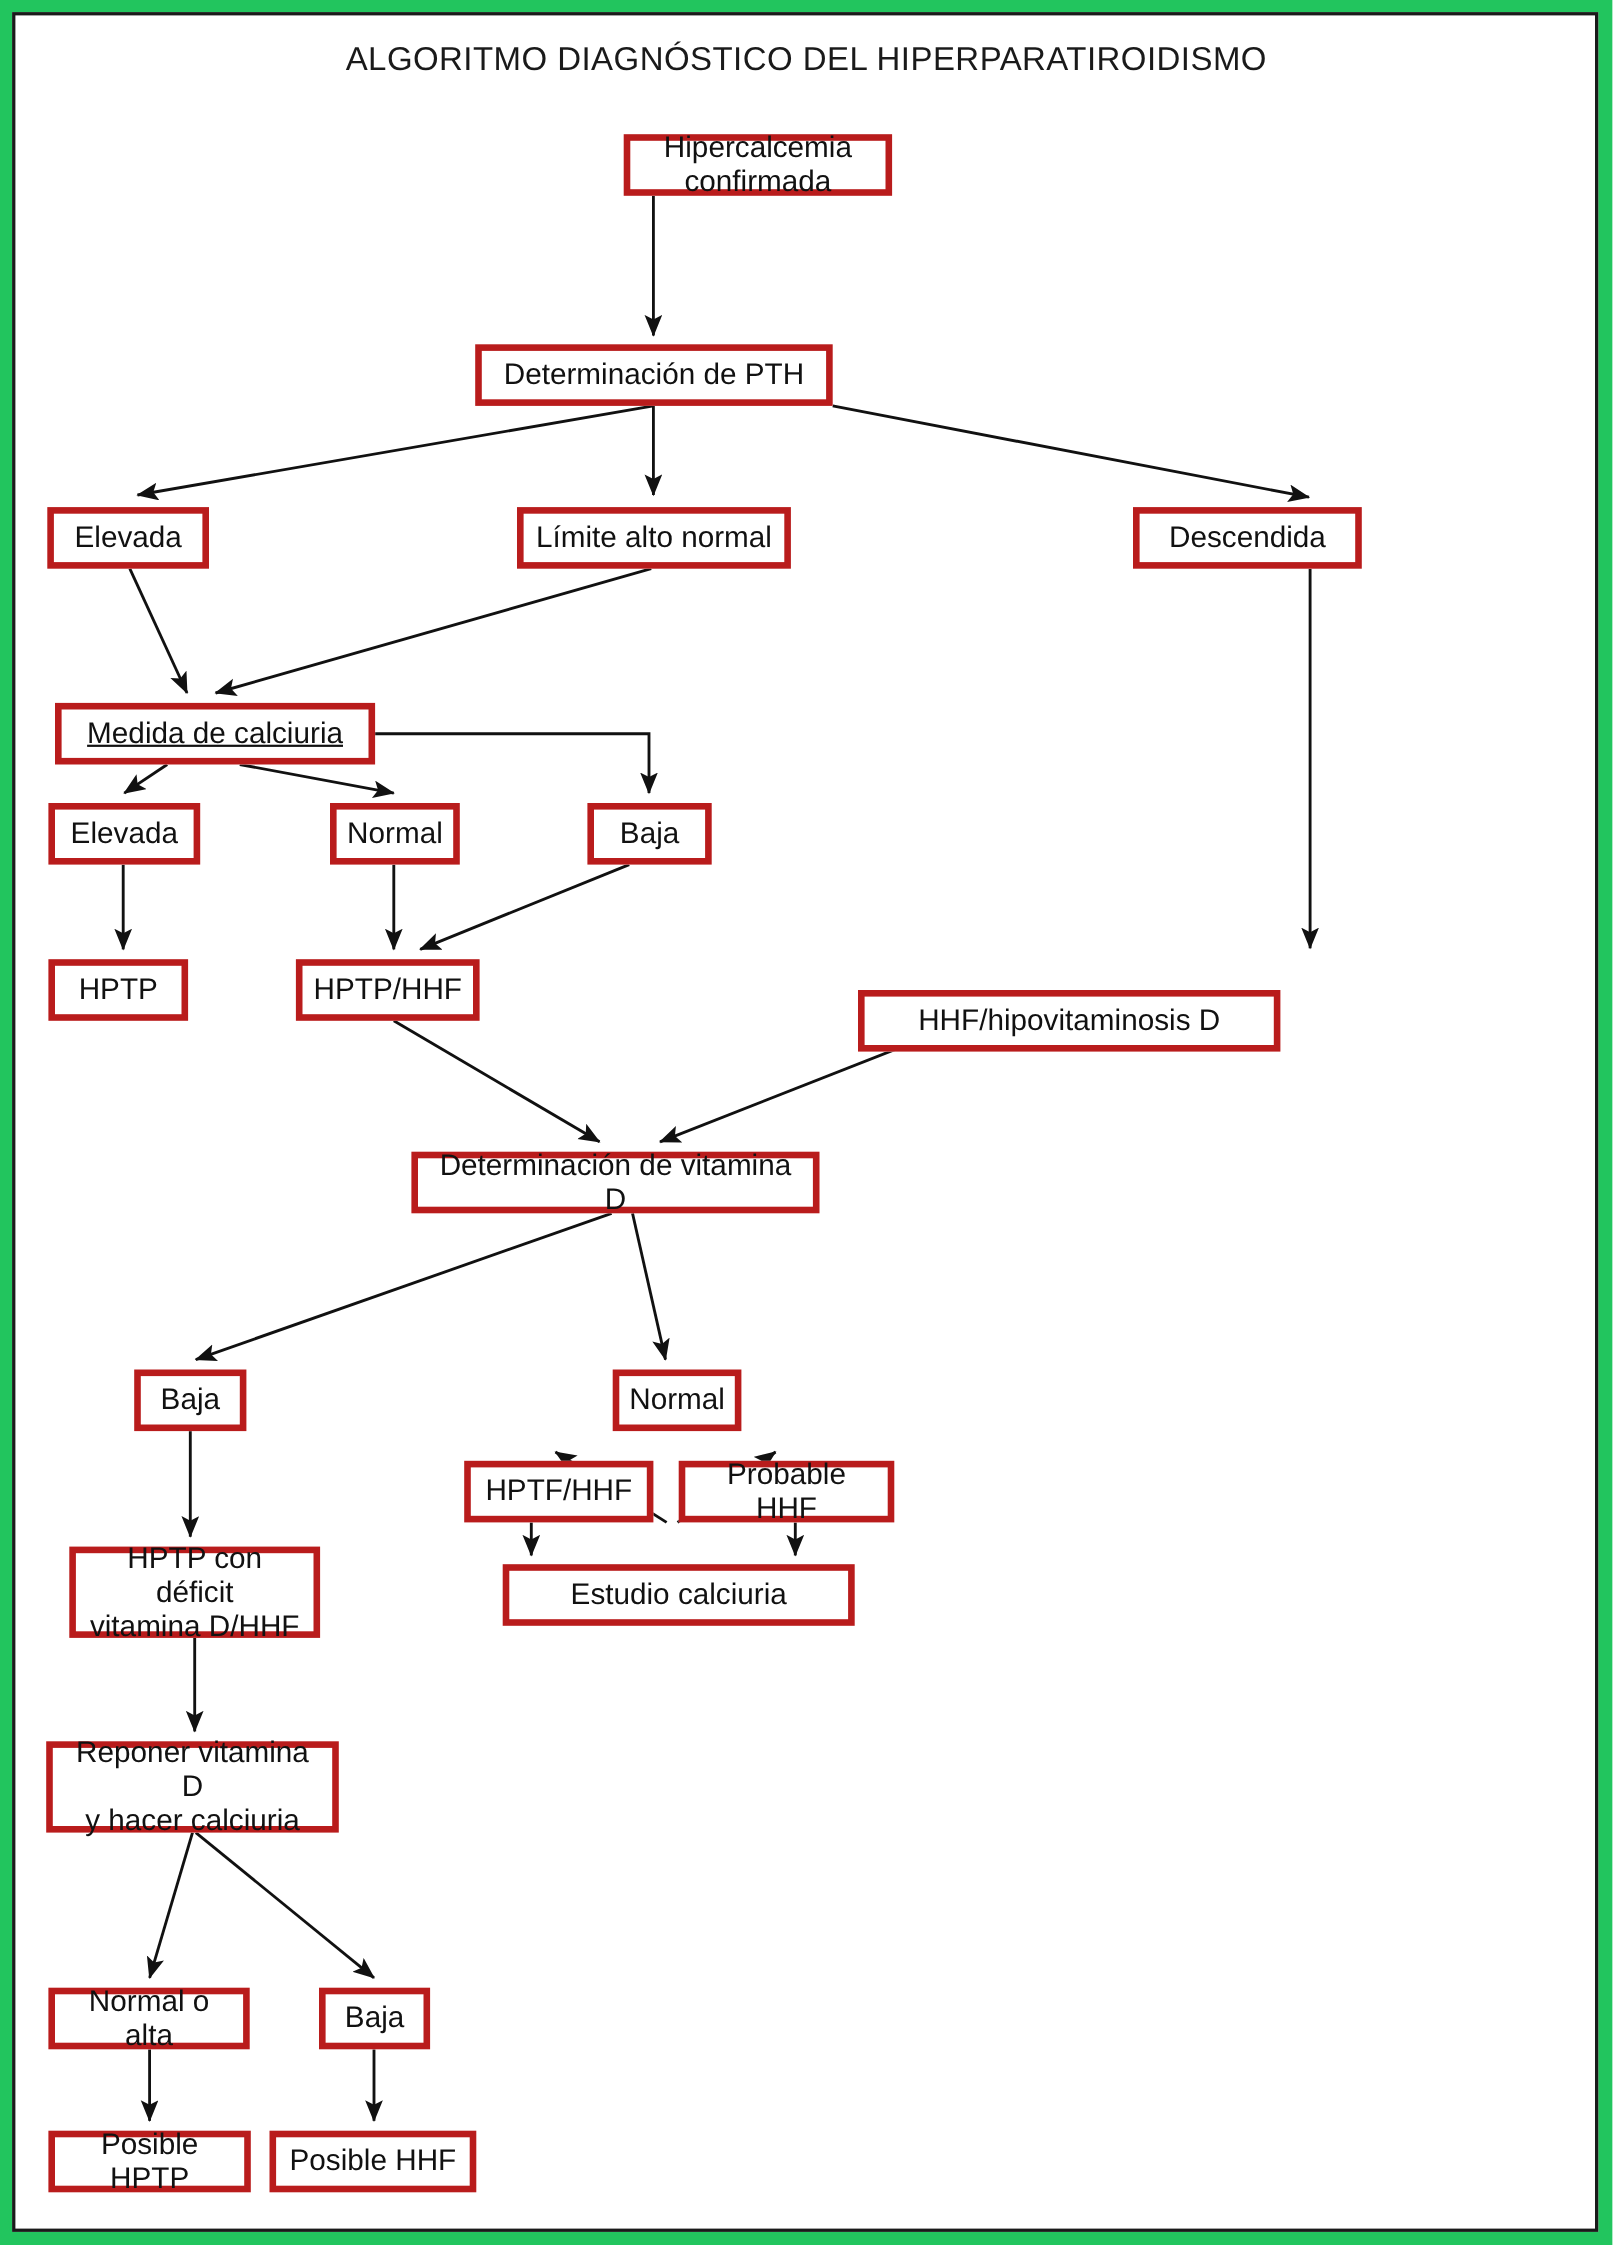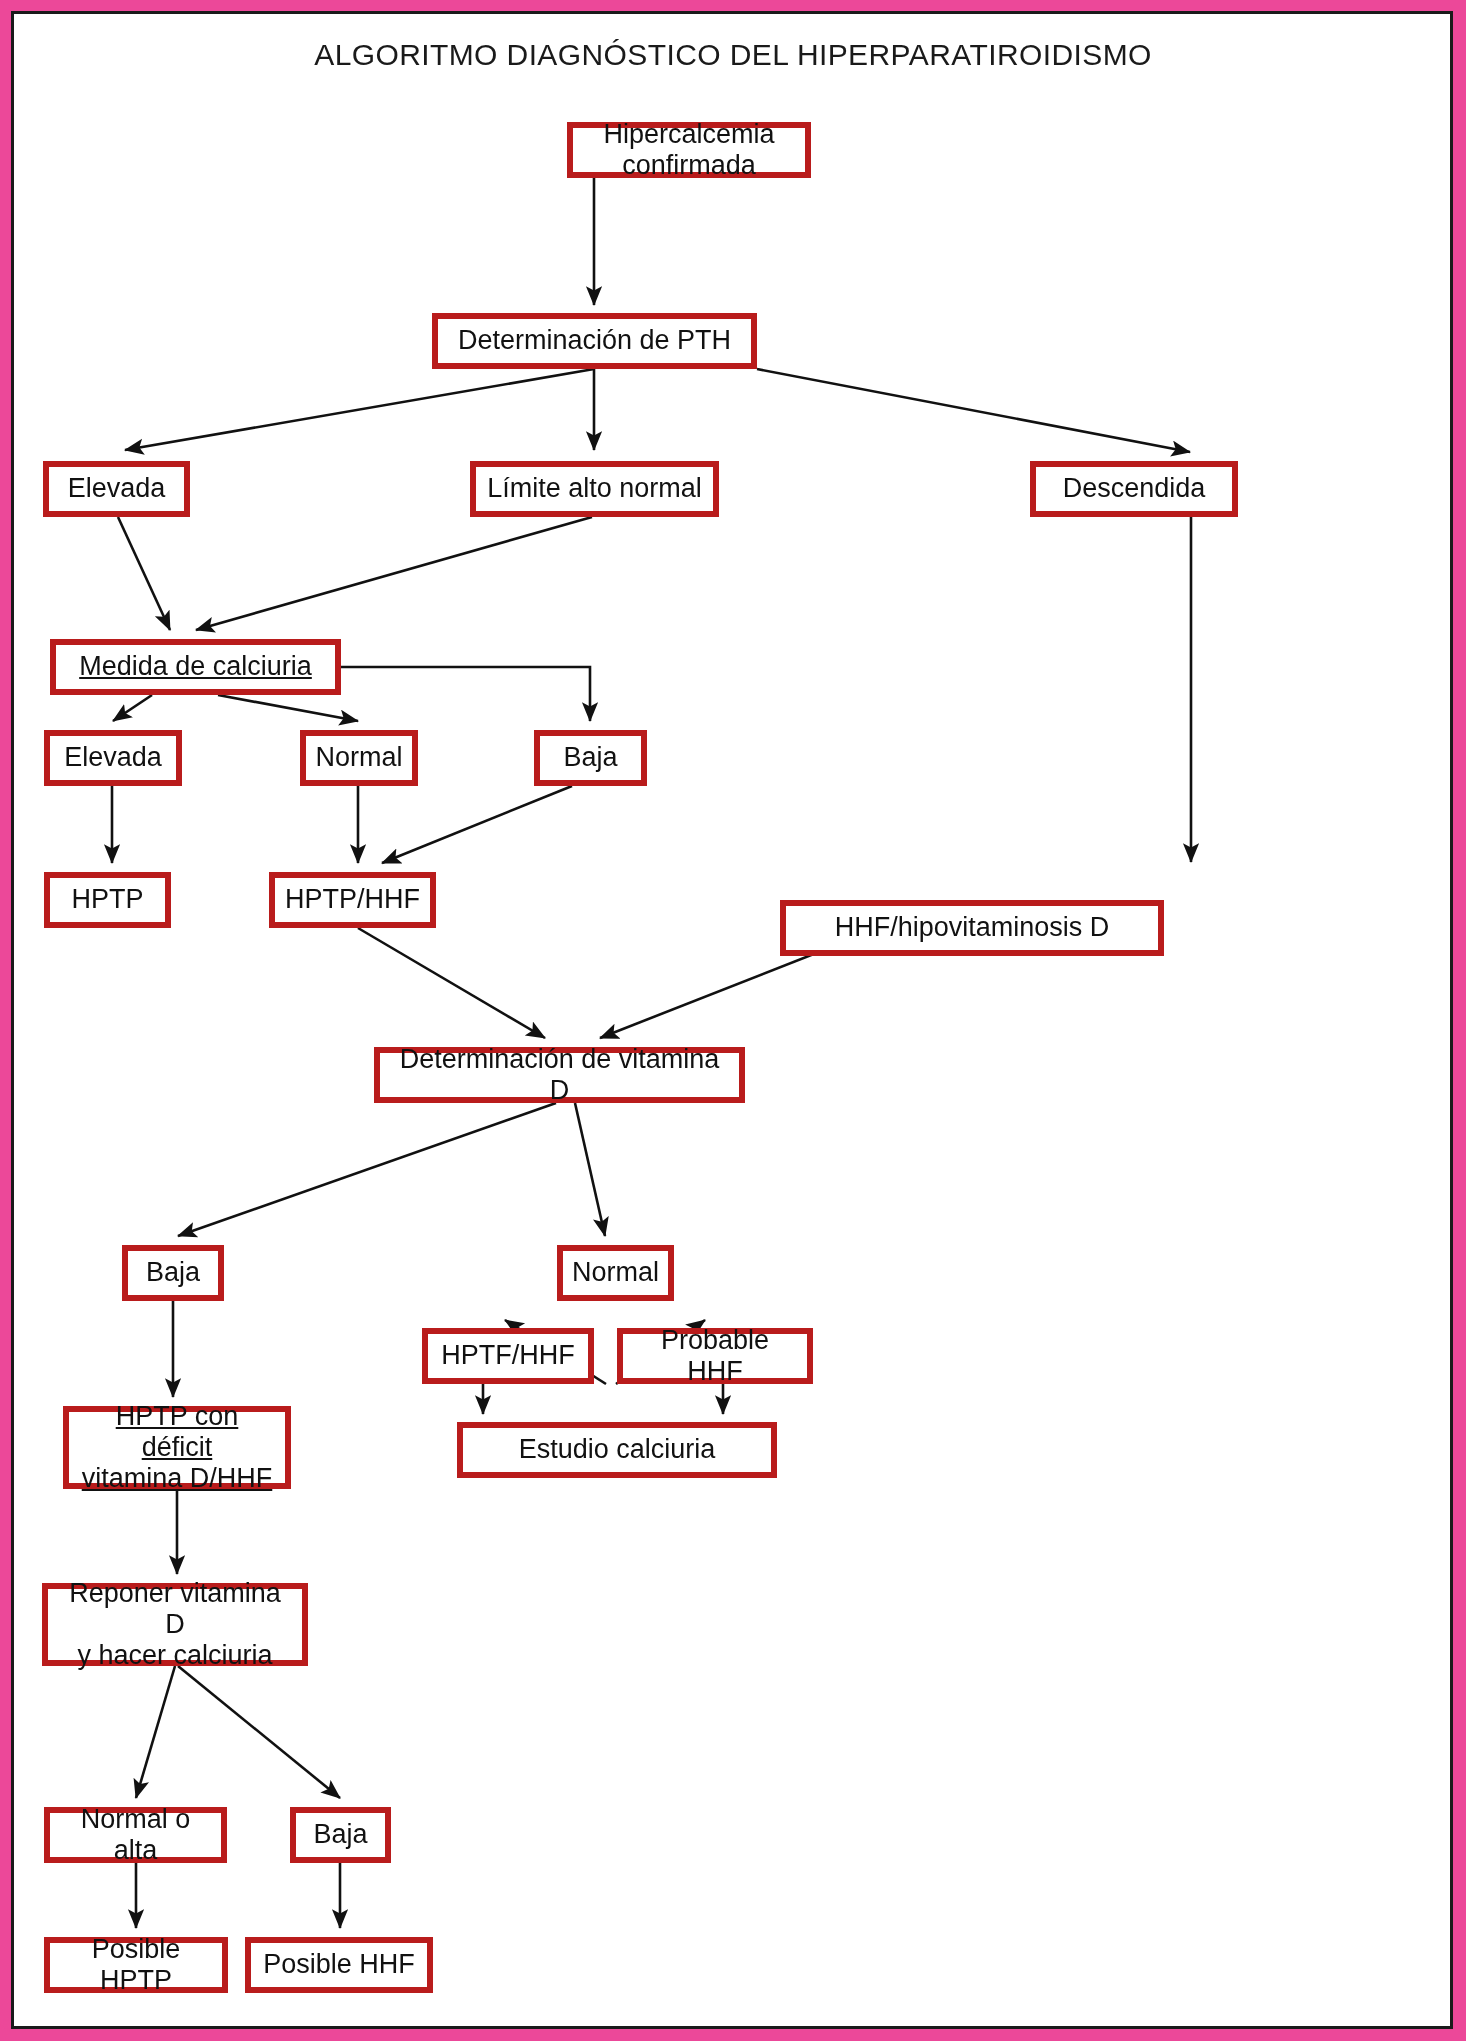--- a/index.html
+++ b/index.html
@@ -1,17 +1,17 @@
 <!DOCTYPE html>
 <html><head>
 <meta charset="utf-8">
 <style>
   html,body{margin:0;padding:0;background:#ffffff;}
   body{font-family:"Liberation Sans",sans-serif;}
-  #page{position:relative;width:1466px;height:2041px;background:#ec4899;}
+  #page{position:relative;width:1466px;height:2041px;background:#22c55e;}
   #frame{position:absolute;left:11px;top:11px;width:1442px;height:2018px;
          border:3px solid #1a1a1a;box-sizing:border-box;background:#fff;}
   #chart-title{position:absolute;left:0;top:38px;width:100%;text-align:center;
       font-size:30px;letter-spacing:.4px;color:#1a1a1a;font-family:"Liberation Sans",sans-serif;}
   svg#edges{position:absolute;left:0;top:0;width:1466px;height:2041px;overflow:visible;}
   .node{position:absolute;box-sizing:border-box;border:6px solid #b91c1c;background:#fff;
         display:flex;align-items:center;justify-content:center;text-align:center;
         font-size:27px;line-height:1.16;color:#111;padding:0 10px;}
   .node span{display:block;white-space:pre-line;}
 </style>
@@ -108,21 +108,21 @@
       </div>
       <div class="node" style="left: 403px; top: 1328px; width: 172px; height: 56px; margin-left: 19px;">
         <span>HPTF/HHF</span>
       </div>
       <div class="node" style="left: 617px; top: 1328px; width: 196px; height: 56px;">
         <span>Probable HHF</span>
       </div>
       <div class="node" style="left: 457px; top: 1422px; width: 320px; height: 56px;">
         <span>Estudio calciuria</span>
       </div>
-      <div class="node" style="left: 63px; top: 1406px; width: 228px; height: 83px; text-decoration: underline;">
+      <div class="node" style="left: 63px; top: 1406px; width: 228px; height: 83px;">
         <span>HPTP con déficit
 vitamina D/HHF</span>
       </div>
       <div class="node" style="left: 42px; top: 1583px; width: 266px; height: 83px;">
         <span>Reponer vitamina D
 y hacer calciuria</span>
       </div>
       <div class="node" style="left: 44px; top: 1807px; width: 183px; height: 56px;">
         <span>Normal o alta</span>
       </div>

